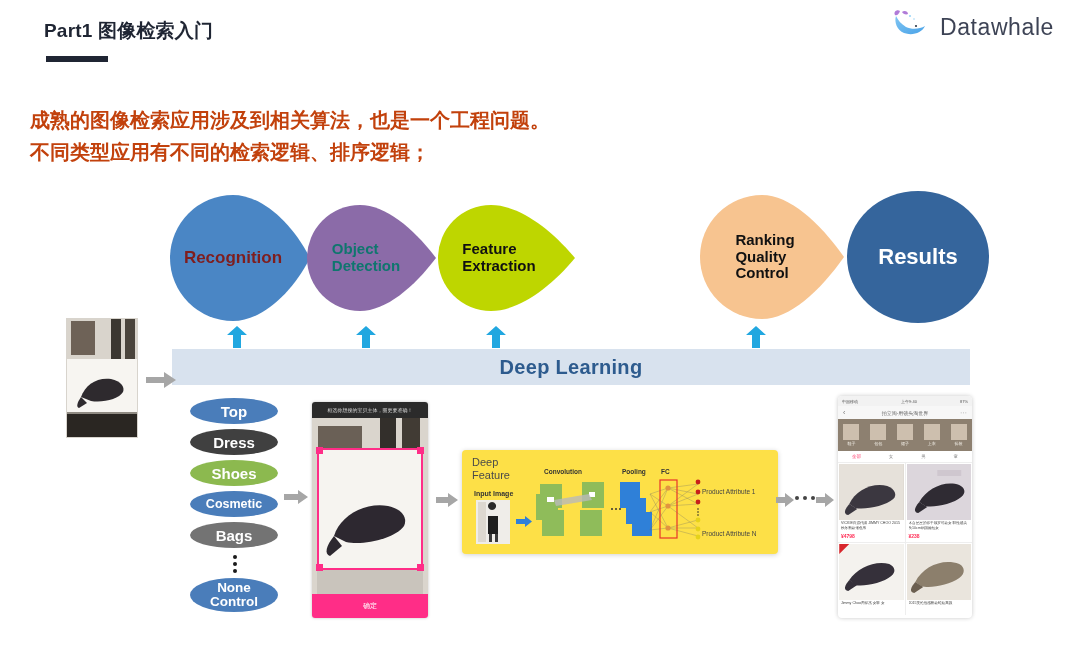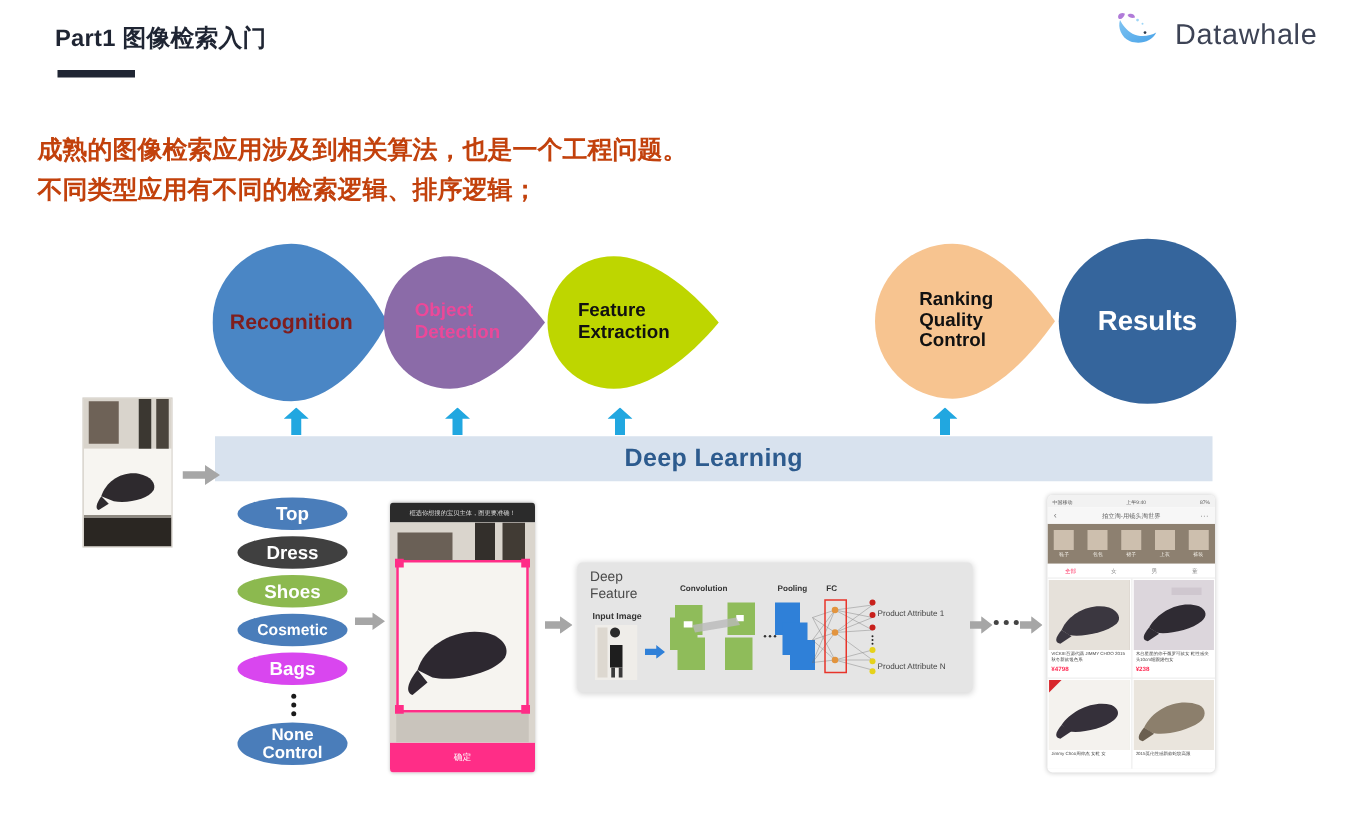--- a/index.html
+++ b/index.html
@@ -87,21 +87,21 @@
   .p1-stage { position: relative; height: 176px; background: #d9d5cd; }
   .p1-crop { position: absolute; left: 5px; top: 30px; right: 5px; bottom: 24px;
              border: 2px solid #FF2D87; }
   .p1-corner { position: absolute; width: 7px; height: 7px; background: #FF2D87; }
   .p1-bottom { height: 24px; background: #FF2D87; color: #fff; font-size: 7px;
                display: flex; align-items: center; justify-content: center; }
 
   
   .cnn {
     position: absolute; left: 462px; top: 450px; width: 316px; height: 104px;
-    background: #e5e5e5; border-radius: 4px; box-shadow: 0 1px 5px rgba(0,0,0,.18);
+    background: #fde047; border-radius: 4px; box-shadow: 0 1px 5px rgba(0,0,0,.18);
   }
 
   
   .dots3 { position: absolute; display: flex; gap: 4px; align-items: center; }
   .dots3 i { width: 4px; height: 4px; background: #444; border-radius: 50%; display: block; }
 
   
   .phone2 {
     position: absolute; left: 838px; top: 396px; width: 134px; height: 222px;
     background: #fff; border-radius: 4px; overflow: hidden;
@@ -166,21 +166,21 @@
       <svg class="tear" viewBox="0 0 142 130" preserveAspectRatio="none">
         <path d="M63 2 A63 63 0 1 0 63 128 C92 128 122 100 140 65 C122 30 92 2 63 2 Z" fill="#4A86C5"></path>
       </svg>
       <span class="node-label" style="color:#7f1d1d; font-size:17px; margin-right:16px;">Recognition</span>
     </div>
 
     <div class="node" style="left:306px; top:18px; width:132px; height:110px;">
       <svg class="tear" viewBox="0 0 132 110" preserveAspectRatio="none">
         <path d="M54 2 A53 53 0 1 0 54 108 C80 108 108 84 130 55 C108 26 80 2 54 2 Z" fill="#8B6BA8"></path>
       </svg>
-      <span class="node-label" style="color:#ec4899; font-size:15px; margin-right:12px; text-align:left;">Object
+      <span class="node-label" style="color:#0f766e; font-size:15px; margin-right:12px; text-align:left;">Object
 Detection</span>
     </div>
 
     <div class="node" style="left:437px; top:18px; width:140px; height:110px;">
       <svg class="tear" viewBox="0 0 140 110" preserveAspectRatio="none">
         <path d="M54 2 A53 53 0 1 0 54 108 C82 108 114 84 138 55 C114 26 82 2 54 2 Z" fill="#BED600"></path>
       </svg>
       <span class="node-label" style="color:#111111; font-size:15px; margin-right:16px; text-align:left;">Feature
 Extraction</span>
     </div>
@@ -255,21 +255,21 @@
     </div>
     <div class="pill" style="background:#404040;">
       <span>Dress</span>
     </div>
     <div class="pill" style="background:#8CB94F;">
       <span>Shoes</span>
     </div>
     <div class="pill small" style="background:#4A7DBA;">
       <span>Cosmetic</span>
     </div>
-    <div class="pill" style="background:#d946ef;">
+    <div class="pill" style="background:#737373;">
       <span>Bags</span>
     </div>
     <div class="vdots">
         <i></i>
         <i></i>
         <i></i>
       </div>
     <div class="pill two-line" style="background:#4A7DBA;">
       <span style="white-space:pre-line; text-align:center;">None
 Control</span>

